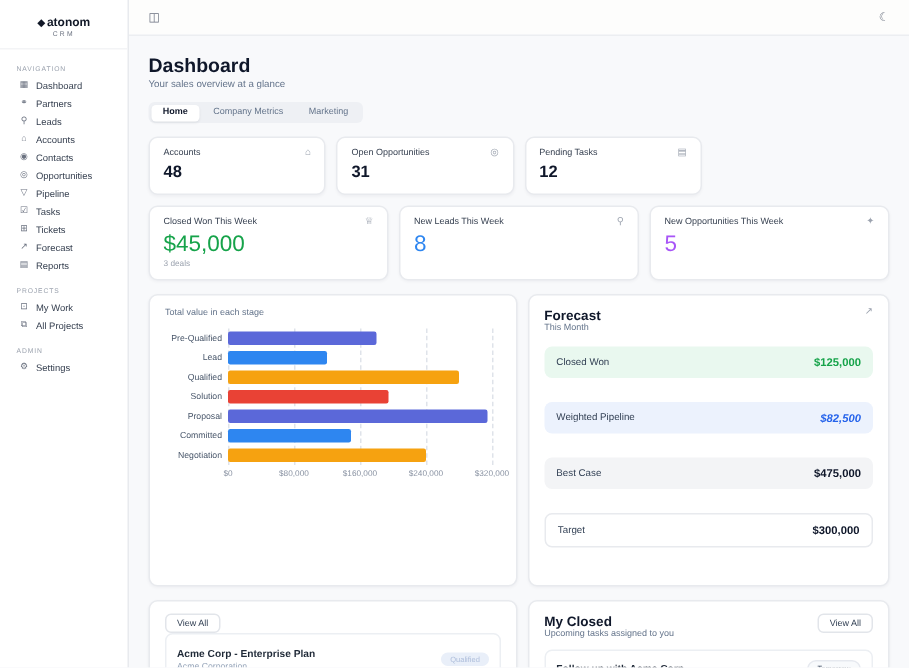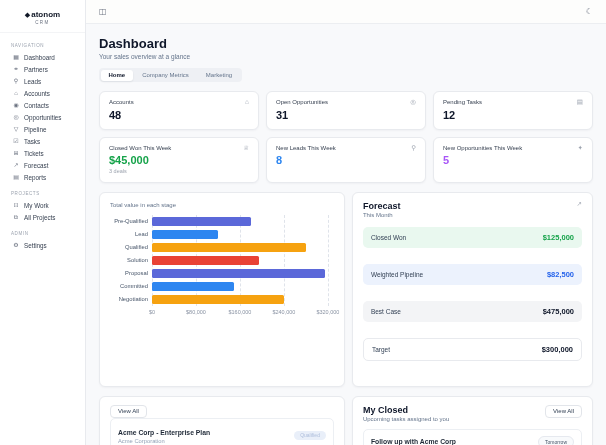--- a/index.html
+++ b/index.html
@@ -27,30 +27,30 @@
 
   .h1 { font-size:13px; font-weight:700; color:#0f172a; margin-top:3px; }
   .h1-sub { font-size:6.5px; color:#64748b; margin-top:2px; }
 
   .tabs { display:inline-flex; background:#eef0f4; border-radius:4px; padding:1.5px; margin:8px 0 9px; gap:1px; }
   .tab { font-size:6px; color:#64748b; padding:2.5px 8px; border-radius:3px; cursor:pointer; white-space:nowrap; }
   .tab.active { background:#ffffff; color:#0f172a; font-weight:700; box-shadow:0 1px 2px rgba(16,24,40,.08); }
 
   .card { background:#ffffff; border:1px solid #e8eaee; border-radius:6px; box-shadow:0 1px 2px rgba(16,24,40,.04); }
 
-  .stats { display:grid; grid-template-columns:repeat(3,1fr); gap:7px;border-radius:18px; }
+  .stats { display:grid; grid-template-columns:repeat(4,1fr); gap:7px;border-radius:18px; }
   .stat-card { padding:7px 9px 8px; }
   .stat-head { display:flex; justify-content:space-between; align-items:flex-start; }
   .stat-label { font-size:6px; color:#374151; font-weight:500; }
   .stat-ic { font-size:6.5px; color:#9ca3af; line-height:1; }
   .stat-value { font-size:11px; font-weight:700; margin-top:3px; }
 
   .weeks { display:grid; grid-template-columns:repeat(3,1fr); gap:7px; margin-top:7px; }
   .week-card { padding:7px 9px; min-height:46px; }
-  .wval { font-size:11px; font-weight:700; margin-top:3px; }
+  .wval { font-size:15px; font-weight:400; margin-top:3px; }
   .wval.v-green { color:#16a34a; } .wval.v-blue { color:#2e86f0; } .wval.v-purple { color:#a855f7; }
   .wsub { font-size:5.5px; color:#9ca3af; margin-top:2px; }
 
   .panels { display:grid; grid-template-columns:1.02fr 1fr; gap:7px; margin-top:9px; }
   .panel { padding:8px 10px 9px; }
   .p-title { font-size:9px; font-weight:700; color:#0f172a; }
   .p-sub { font-size:6px; color:#64748b; margin-top:1px; margin-bottom:7px; }
   .p-head { display:flex; justify-content:space-between; align-items:flex-start; }
 
   
@@ -63,21 +63,21 @@
   .cbar { height:100%; border-radius:1.5px; }
   .xaxis { position:relative; height:10px; margin:2px 6px 0 42px; }
   .xtick { position:absolute; top:1px; transform:translateX(-50%); font-size:5.5px; color:#8a93a3; white-space:nowrap; }
 
   
   .frows { margin-top:2px; }
   .frow { display:flex; justify-content:space-between; align-items:center; padding:6px 8px; border-radius:5px; margin-bottom:16px; }
   .flabel { font-size:6.5px; color:#334155; }
   .fval { font-size:7.5px; font-weight:700; }
   .frow.v-green { background:#e9f8ef; } .frow.v-green .fval { color:#16a34a; }
-  .frow.v-blue  { background:#ecf2fd; } .frow.v-blue  .fval { color:#2563eb; }
+  .frow.v-blue  { background:#ecf2fd; } .frow.v-blue  .fval { color:#2563eb;font-style:italic; }
   .frow.v-gray  { background:#f3f4f6; } .frow.v-gray  .fval { color:#0f172a; }
   .frow.v-white { background:#ffffff; border:1px solid #e8eaee; } .frow.v-white .fval { color:#0f172a; }
 
   .warn-ic { font-size:8px; color:#f59e0b; margin-right:3px; }
   .viewall { font-size:6px; color:#334155; background:#ffffff; border:1px solid #e2e5ea; border-radius:4px; padding:2.5px 7px; cursor:pointer; white-space:nowrap; }
 
   .litem { display:flex; justify-content:space-between; align-items:center; border:1px solid #eceff3; border-radius:5px; padding:4.5px 7px; margin-bottom:5px; background:#fff; cursor:pointer; }
   .li-name { font-size:6.8px; font-weight:600; color:#1f2937; }
   .li-co { font-size:5.8px; color:#94a3b8; margin-top:2px; }
   .li-right { text-align:right; }

